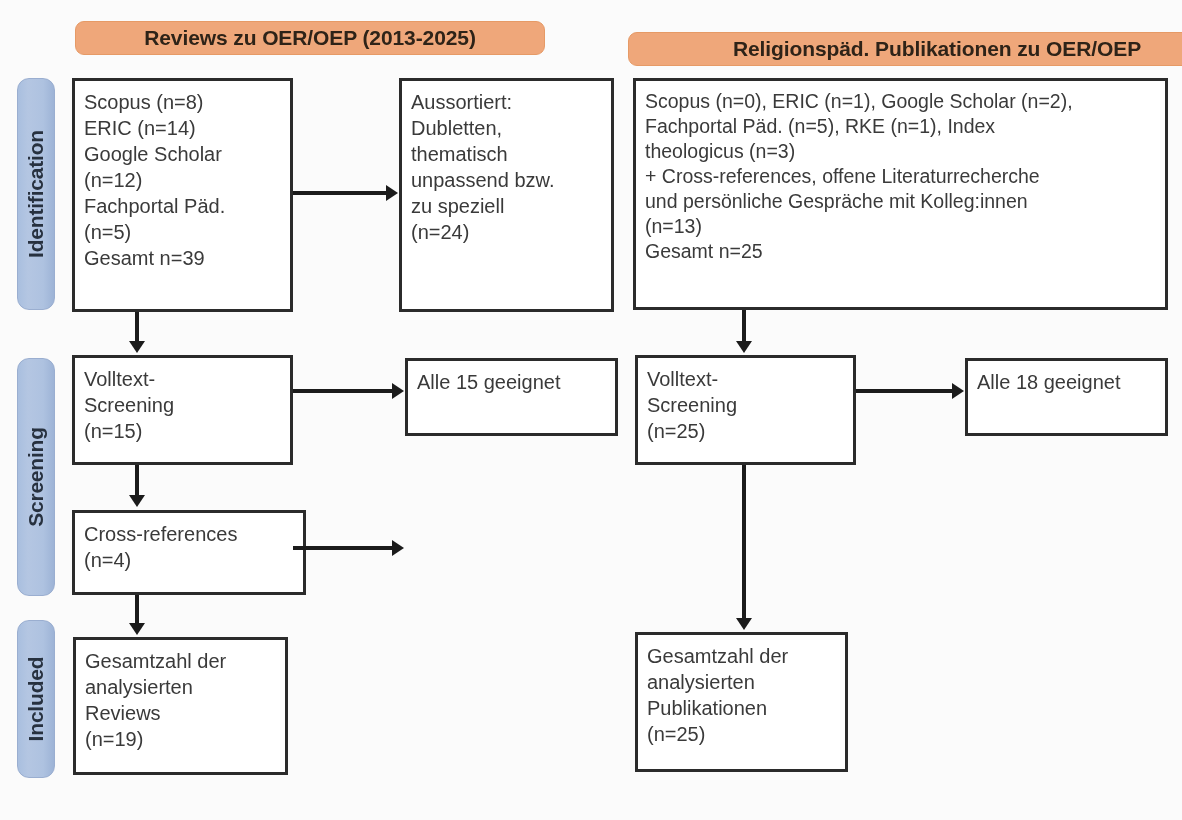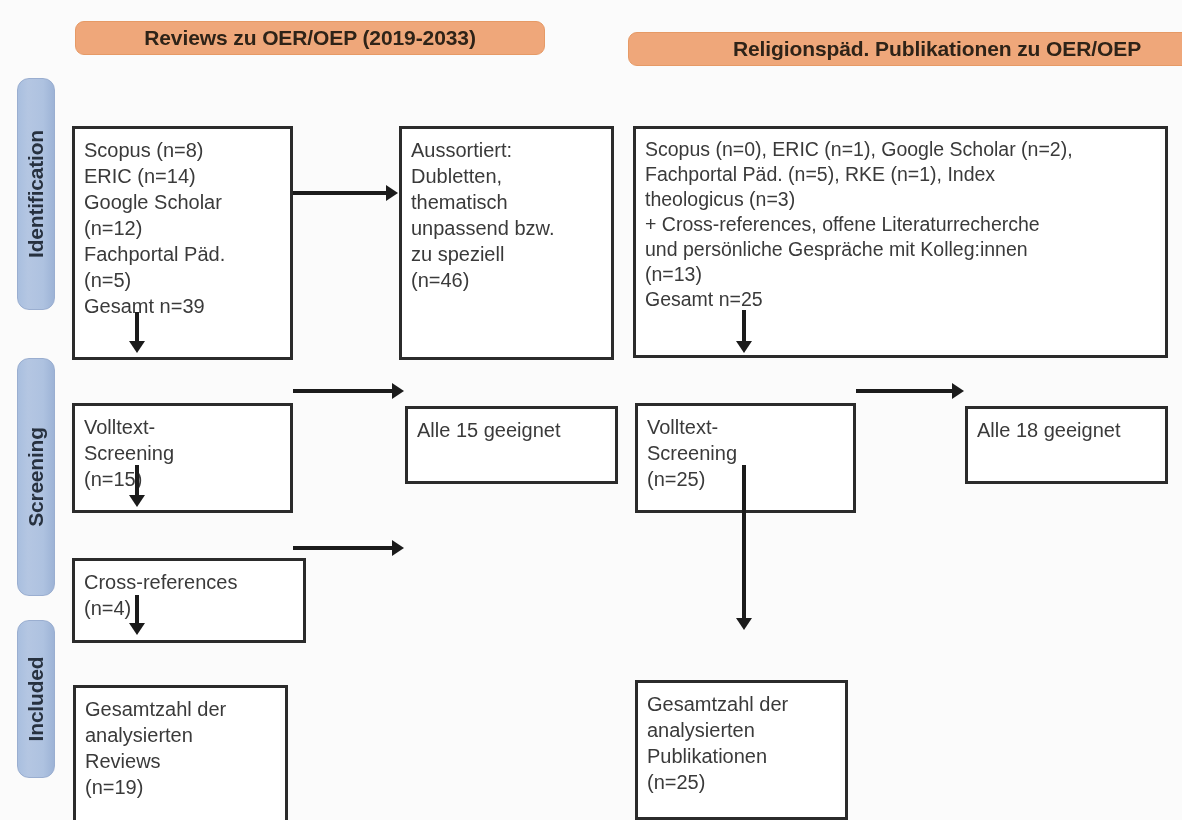--- a/index.html
+++ b/index.html
@@ -61,21 +61,20 @@
     position: absolute;
     background: #ffffff;
     border: 3px solid #2b2b2b;
     box-sizing: border-box;
     padding: 8px 9px 4px 9px;
     font-size: 20px;
     line-height: 1.30;
     color: #3a3a3a;
     white-space: pre-line;
     overflow: hidden;
-    margin-top: 48px;
   }
   .box.small-type {
     font-size: 19.5px;
     line-height: 1.28;
   }
 
   
   .conn-v {
     position: absolute;
     width: 4px;
@@ -113,38 +112,38 @@
   </div>
 
   <div class="phase-bar" style="left:17px; top:358px; height:238px;">
     <span>Screening</span>
   </div>
 
   <div class="phase-bar" style="left:17px; top:620px; height:158px;">
     <span>Included</span>
   </div>
 
-  <div class="col-header" style="left:75px; top:21px; width:470px;">Reviews zu OER/OEP (2019-2033)</div>
+  <div class="col-header" style="left:75px; top:21px; width:470px;">Reviews zu OER/OEP (2013-2025)</div>
 
   <div class="col-header" style="left:628px; top:32px; width:618px;">Religionspäd. Publikationen zu OER/OEP</div>
 
   <div class="box" style="left:72px; top:78px; width:221px; height:234px;">Scopus (n=8)
 ERIC (n=14)
 Google Scholar
 (n=12)
 Fachportal Päd.
 (n=5)
 Gesamt n=39</div>
 
   <div class="box" style="left:399px; top:78px; width:215px; height:234px;">Aussortiert:
 Dubletten,
 thematisch
 unpassend bzw.
 zu speziell
-(n=46)</div>
+(n=24)</div>
 
   <div class="conn-h" style="left:293px; top:191px; width:94px;"></div>
   <div class="arrow-right" style="left:386px; top:185px;"></div>
 
   <div class="conn-v" style="left:135px; top:312px; height:31px;"></div>
   <div class="arrow-down" style="left:129px; top:341px;"></div>
 
   <div class="box" style="left:72px; top:355px; width:221px; height:110px;">Volltext-
 Screening
 (n=15)</div>

